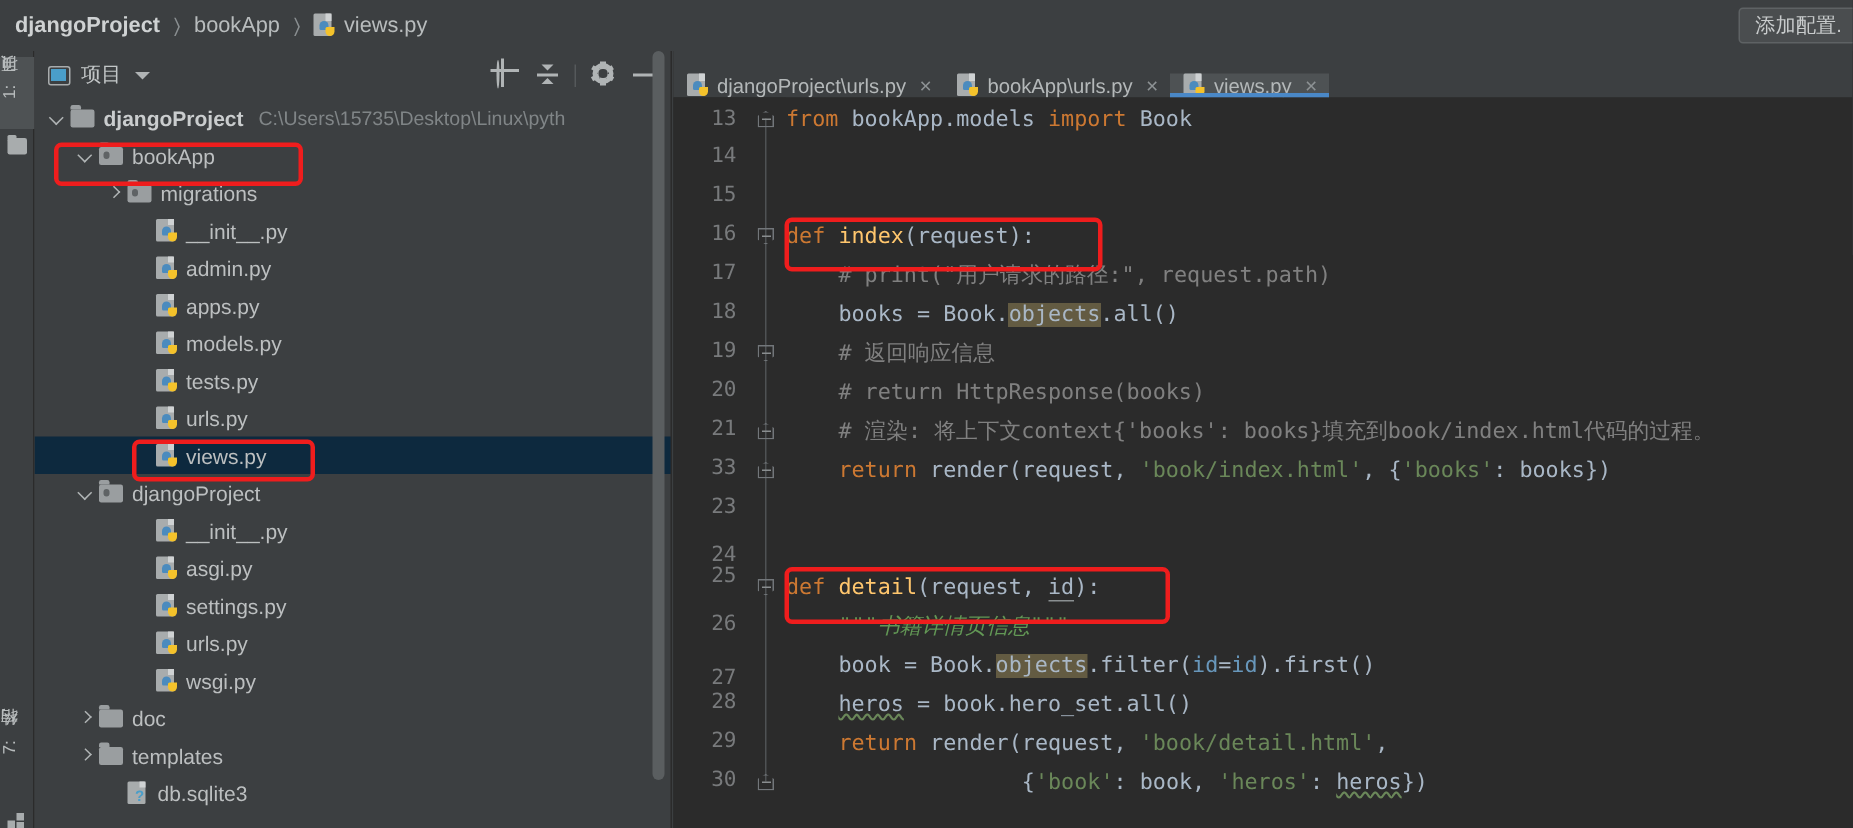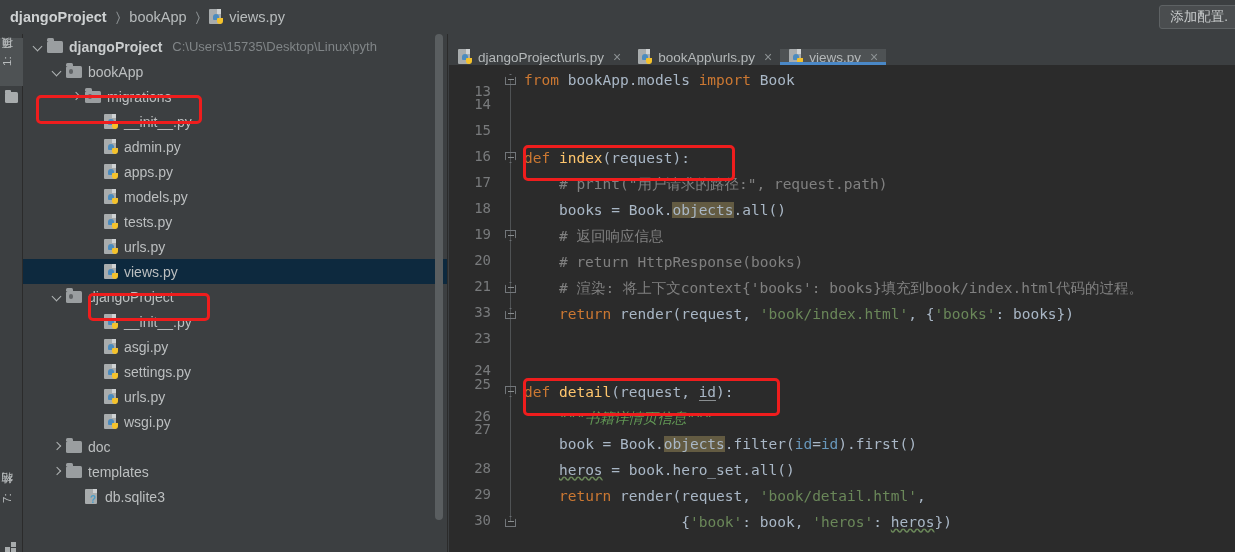--- a/index.html
+++ b/index.html
@@ -285,20 +285,41 @@
     <div class="strip-ico folder-sm"></div>
     <div class="vtab vtab-structure">7:结构</div>
     <div class="strip-ico squares-sm">
       <i class="sq-a"></i>
         <i class="sq-b"></i>
         <i class="sq-c"></i>
     </div>
   </div>
 
   <div class="panel">
+    <div class="panel-head">
+      <span class="panel-ico-win"></span>
+      <span class="panel-title">项目</span>
+      <span class="caret-dn"></span>
+      <div class="panel-tools">
+        <span class="ptool"><span class="ico-target"></span></span>
+        <span class="ptool ico-collapse">
+          <i class="up"></i>
+            <i class="bar"></i>
+            <i class="dn"></i>
+        </span>
+        <span class="divider-v"></span>
+        <span class="ptool">
+          <span class="ico-gear">
+            <span class="tooth"></span><span class="tooth t2"></span><span class="tooth t3"></span>
+            <span class="ring"></span><span class="hole"></span>
+          </span>
+        </span>
+        <span class="ptool ico-min"></span>
+      </div>
+    </div>
 
     <div class="tree" id="tree">
         <div class="trow">
           <span style="display:inline-block;width:8px;flex:0 0 auto"></span>
           <span class="arrow down"></span>
           <span class="folder-ico"></span>
           <span class="tlabel bold">djangoProject</span>
           <span class="tpath">C:\Users\15735\Desktop\Linux\pyth</span>
         </div>
         <div class="trow">
@@ -536,35 +557,35 @@
               <span class="pb1"></span>
               <span class="pb2"></span>
             </span>
           </span>
           <span>views.py</span>
           <span class="x">×</span>
         </div>
       </div>
     <div class="code-area">
       <div class="gutter" id="gutter">
-          <div class="lnum" style="top: 18px;">13</div>
+          <div class="lnum" style="top: 6px;">13</div>
           <div class="lnum" style="top: 31px;">14</div>
           <div class="lnum" style="top: 57px;">15</div>
           <div class="lnum" style="top: 83px;">16</div>
           <div class="lnum" style="top: 109px;">17</div>
           <div class="lnum" style="top: 135px;">18</div>
           <div class="lnum" style="top: 161px;">19</div>
           <div class="lnum" style="top: 187px;">20</div>
           <div class="lnum" style="top: 213px;">21</div>
           <div class="lnum" style="top: 239px;">33</div>
           <div class="lnum" style="top: 265px;">23</div>
           <div class="lnum" style="top: 297px;">24</div>
           <div class="lnum" style="top: 311px;">25</div>
           <div class="lnum" style="top: 343px;">26</div>
-          <div class="lnum" style="top: 356px; text-align: right;">27</div>
+          <div class="lnum" style="top: 379px; text-align: right;">27</div>
           <div class="lnum" style="top: 395px;">28</div>
           <div class="lnum" style="top: 421px;">29</div>
           <div class="lnum" style="top: 447px;">30</div>
           <div class="fold-line" style="top: 14px; height: 442px;"></div>
           <div class="fold-ico" style="top: 9px;">
             <span class="shape" style="clip-path:polygon(0 30%,50% 0,100% 30%,100% 100%,0 100%)"></span>
             <span class="minus"></span>
           </div>
           <div class="fold-ico" style="top: 87px;">
             <span class="shape" style="clip-path:polygon(0 0,100% 0,100% 70%,50% 100%,0 70%)"></span>

